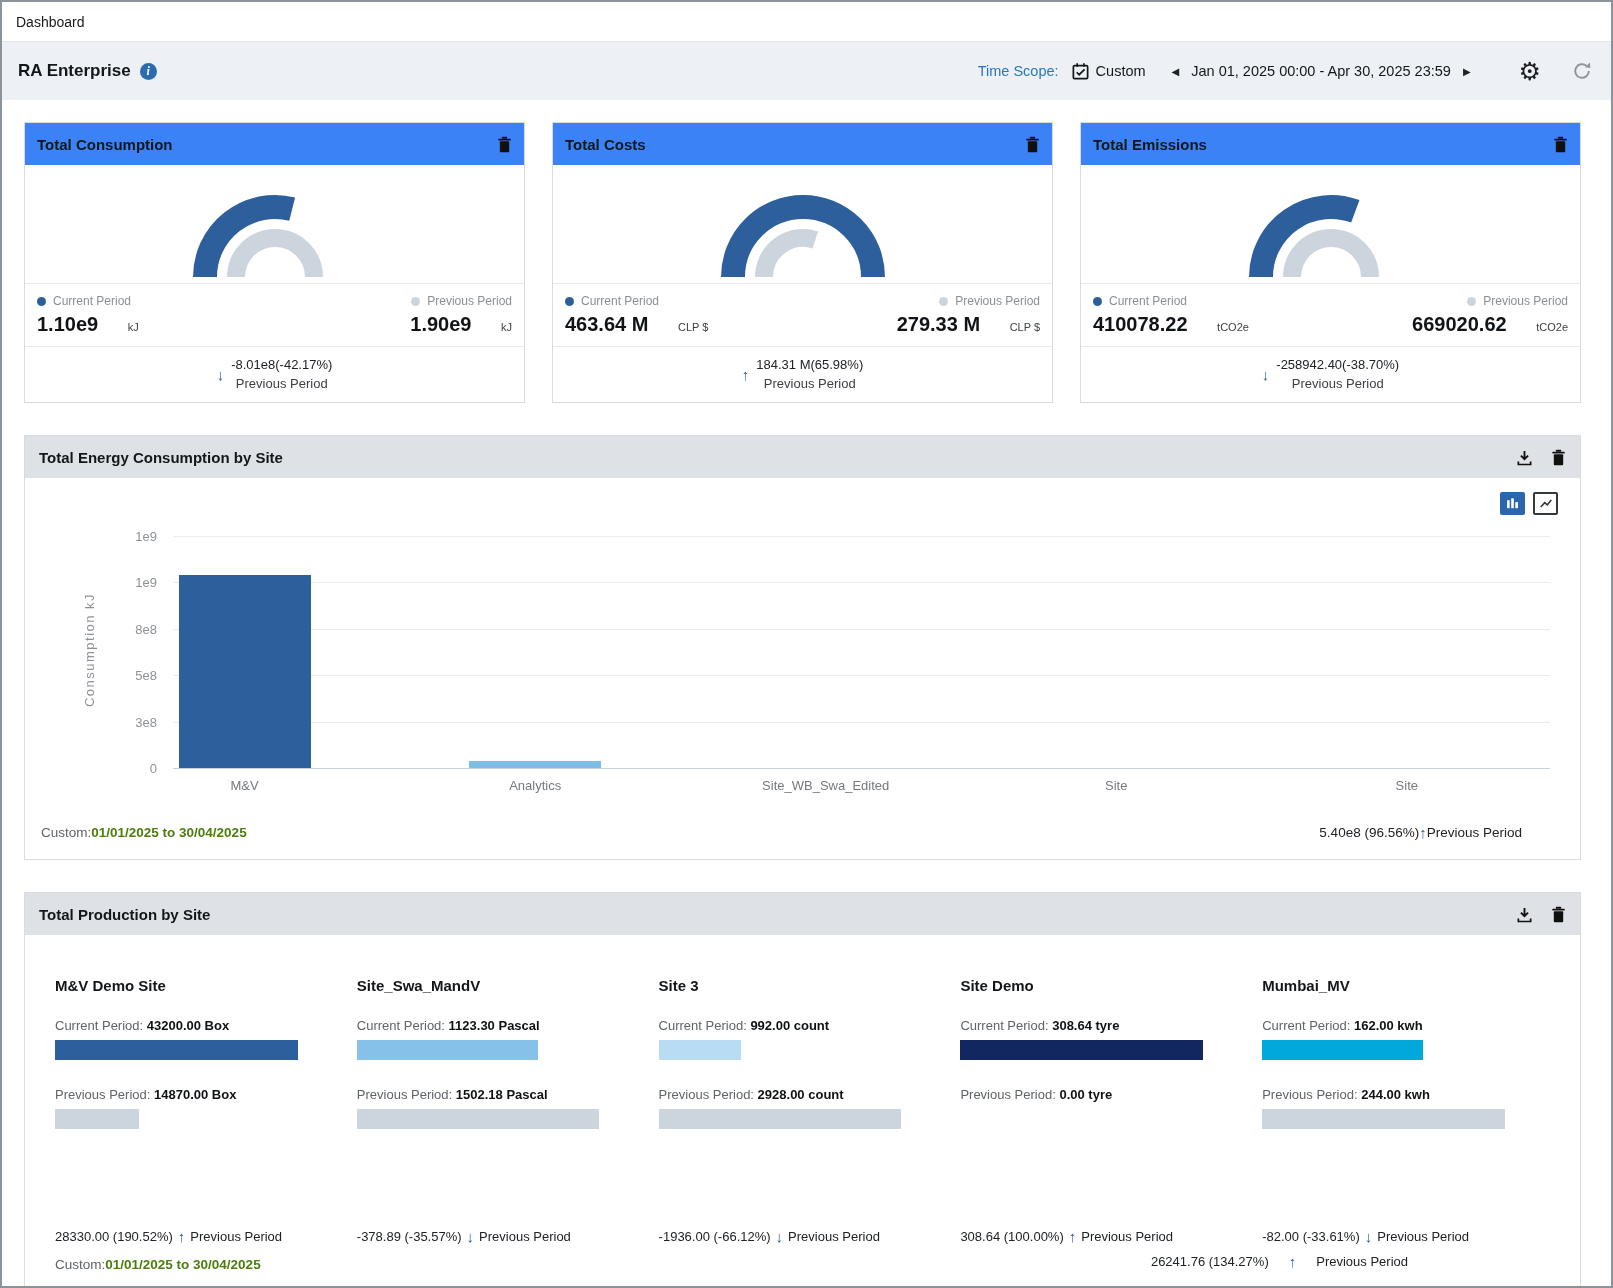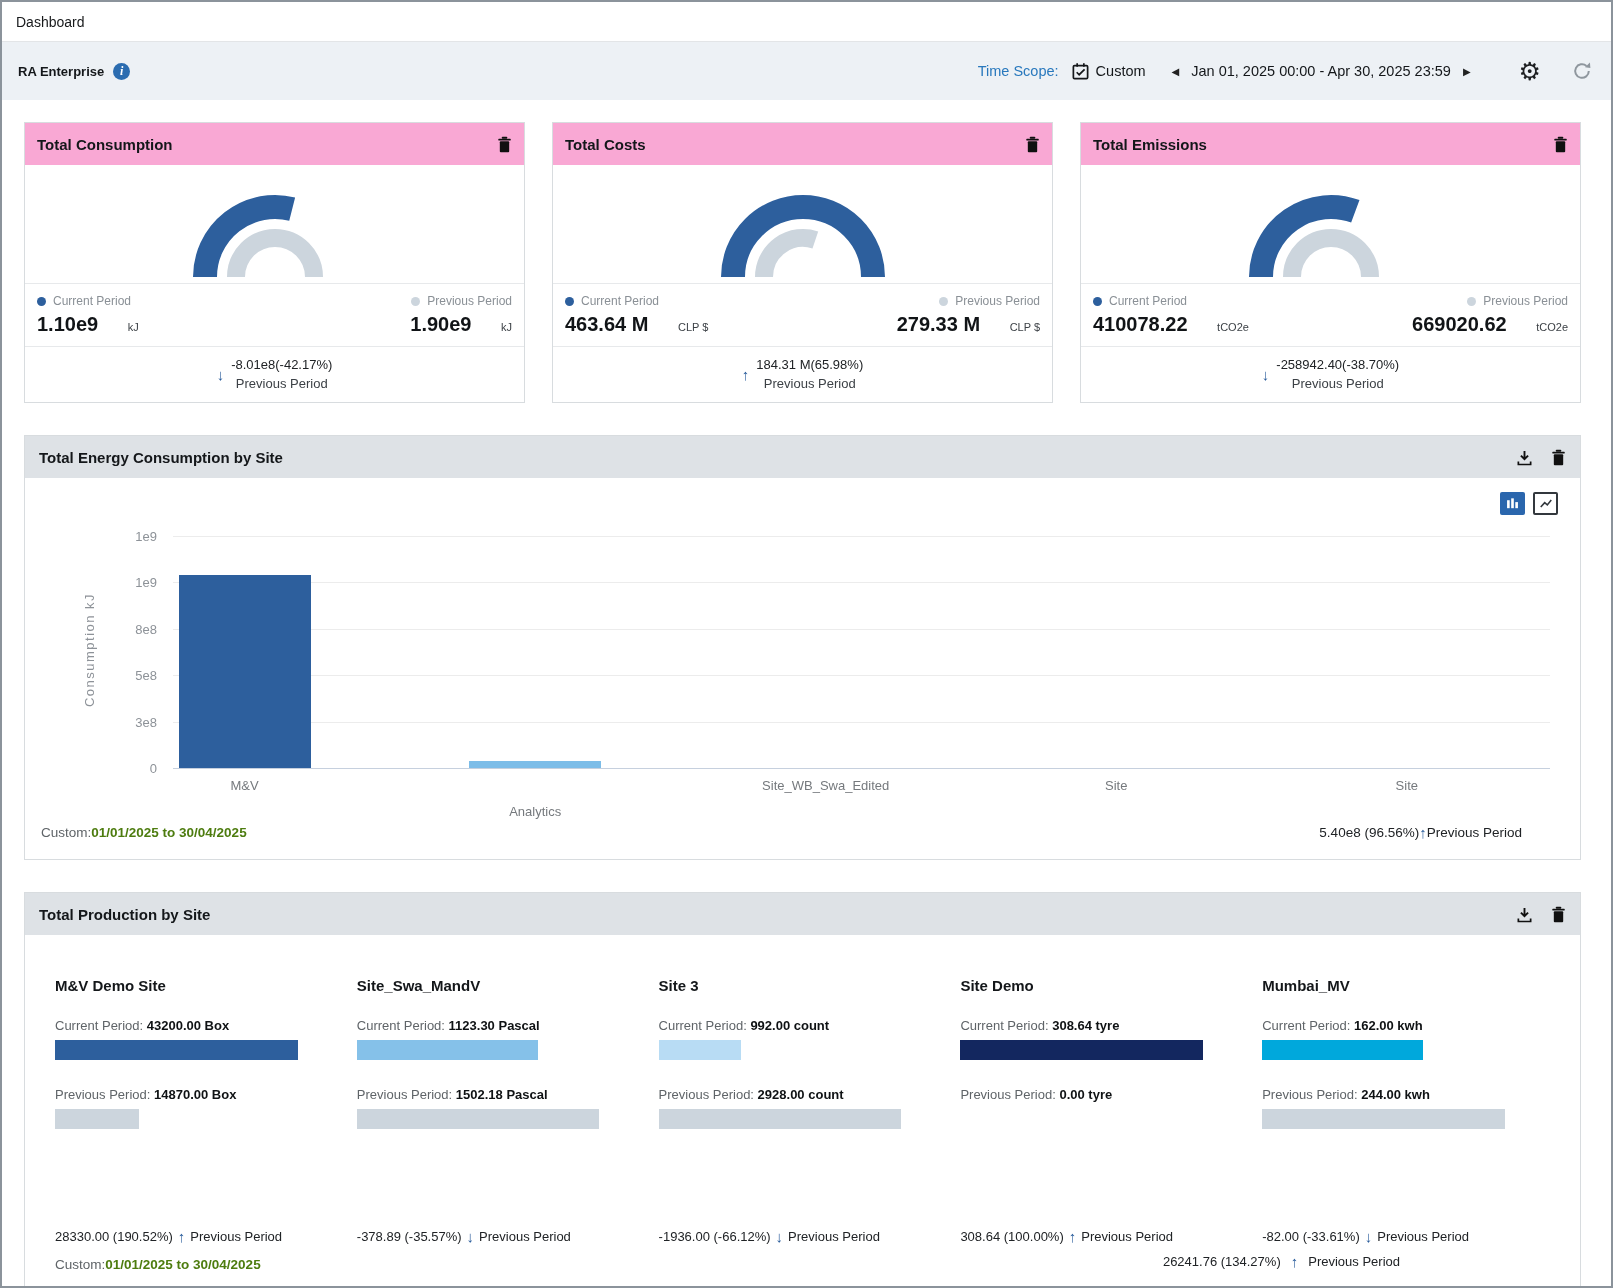--- a/index.html
+++ b/index.html
@@ -5,38 +5,38 @@
   * { box-sizing: border-box; margin: 0; padding: 0; }
   body { font-family: "Liberation Sans", sans-serif; background: #fff; color: #1b1e21; }
   .frame { width: 1613px; height: 1288px; border: 2px solid #8b939b; background: #fff; position: relative; overflow: hidden; }
 
   
   .topbar { height: 40px; display: flex; align-items: center; padding: 0 14px; border-bottom: 1px solid #e3e5e7; font-size: 14px; color: #17191b; background:#fff; }
 
   
   .header { height: 58px; background: #edf1f5; display: flex; align-items: center; justify-content: space-between; padding: 0 18px 0 16px; }
   .header-left { display: flex; align-items: center; }
-  .h-title { font-weight: bold; font-size: 13px; color: #14171a; text-align: center; }
+  .h-title { font-weight: bold; font-size: 17px; color: #14171a; text-align: center; }
   .info-dot { width: 17px; height: 17px; border-radius: 50%; background: #2b6cb0; color: #fff; font-size: 12px; display: inline-flex; align-items: center; justify-content: center; margin-left: 9px; font-family: "Liberation Serif", serif; font-weight: bold; font-style: italic; cursor: pointer; }
   .header-right { display: flex; align-items: center; font-size: 14.5px; }
   .ts-label { color: #2878bd; margin-right: 12px; }
   .cal-icon { margin-right: 6px; display: inline-flex; }
   .ts-mode { color: #14171a; margin-right: 14px; }
   .nav-arrow { font-size: 10px; color: #222; margin: 0 12px; cursor: pointer; }
   .date-range { color: #14171a; }
   .gear { font-size: 25px; color: #1d1f21; margin-left: 36px; cursor: pointer; line-height: 1; }
   .refresh { margin-left: 30px; cursor: pointer; display: inline-flex; }
 
   
   .content { padding: 22px 30px 0 22px; }
 
   
   .kpi-row { display: flex; gap: 27px; }
   .kpi-card { flex: 1; border: 1px solid #d8dcdf; background: #fff; }
-  .card-header { height: 42px; background: #f9a8d4; display: flex; align-items: center; justify-content: space-between; padding: 0 12px; }
+  .card-header { height: 42px; background: #3b82f6; display: flex; align-items: center; justify-content: space-between; padding: 0 12px; }
   .card-title { font-weight: bold; font-size: 15px; color: #14171a; }
   .icon-btn { cursor: pointer; display: inline-flex; align-items: center; }
   .gauge-area { height: 118px; display: flex; justify-content: center; align-items: flex-end; overflow: hidden; }
   .kpi-legend { display: flex; justify-content: space-between; border-top: 1px solid #e7e9eb; padding: 10px 12px 10px; }
   .legend-line { display: flex; align-items: center; gap: 7px; font-size: 12px; color: #8a9096; }
   .legend-block.right .legend-line { justify-content: flex-end; }
   .legend-block.right { text-align: right; }
   .dot { width: 9px; height: 9px; border-radius: 50%; display: inline-block; }
   .legend-value { margin-top: 5px; font-size: 20px; font-weight: bold; color: #111417; }
   .legend-value .unit { font-size: 11px; font-weight: normal; color: #3c4146; padding-left: 24px; }
@@ -73,21 +73,21 @@
   
   .prod-body { display: flex; padding: 42px 16px 0 30px; }
   .prod-col { flex: 1; display: flex; flex-direction: column; height: 268px; padding-right: 26px; }
   .site-name { font-weight: bold; font-size: 15px; color: #14171a; margin-bottom: 24px; }
   .p-line { font-size: 13px; color: #5f6468; margin-bottom: 7px; }
   .p-line b { color: #0f1214; }
   .p-bar { height: 20px; }
   .p-gap { height: 27px; }
   .site-delta { margin-top: auto; font-size: 13px; color: #202326; display: flex; align-items: center; gap: 5px; }
   .prod-footer { position: relative; display: flex; align-items: center; padding: 12px 0 26px 30px; font-size: 13.5px; }
-  .prod-total { position: absolute; right: 180px; top: 8px; display: flex; align-items: center; gap: 10px; font-size: 13px; color: #202326; text-align: center; }
+  .prod-total { position: absolute; right: 172px; top: 8px; display: flex; align-items: center; gap: 20px; font-size: 13px; color: #202326; text-align: center; }
 
   svg.ic { display: block; }
 </style>
 </head>
 <body>
 
 <div class="frame">
 
   <div class="topbar">
     <span>Dashboard</span>
@@ -315,21 +315,21 @@
               <span class="ylab" style="top: 60%;">5e8</span>
               <div class="gridline" style="top: 40%;"></div>
               <span class="ylab" style="top: 40%;">8e8</span>
               <div class="gridline" style="top: 20%;"></div>
               <span class="ylab" style="top: 20%;">1e9</span>
               <div class="gridline" style="top: 0%;"></div>
               <span class="ylab" style="top: 0%;">1e9</span>
               <div class="bar" style="left: 5.2%; height: 83.2%; background: rgb(45, 95, 157);"></div>
               <span class="xlab" style="left: 5.2%;">M&amp;V</span>
               <div class="bar" style="left: 26.3%; height: 3.04%; background: rgb(125, 189, 232);"></div>
-              <span class="xlab" style="left: 26.3%; margin-top: 26px;">Analytics</span>
+              <span class="xlab" style="left: 26.3%;">Analytics</span>
               <span class="xlab" style="left: 47.4%;">Site_WB_Swa_Edited</span>
               <span class="xlab" style="left: 68.5%;">Site</span>
               <span class="xlab" style="left: 89.6%;">Site</span>
             </div>
         </div>
       </div>
       <div class="chart-footer">
         <span>
           <span class="custom-label">Custom:</span><span class="custom-value">01/01/2025 to 30/04/2025</span>
         </span>

